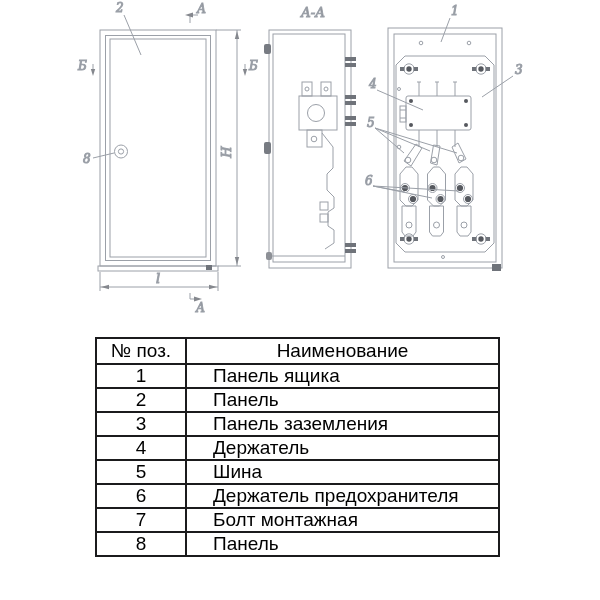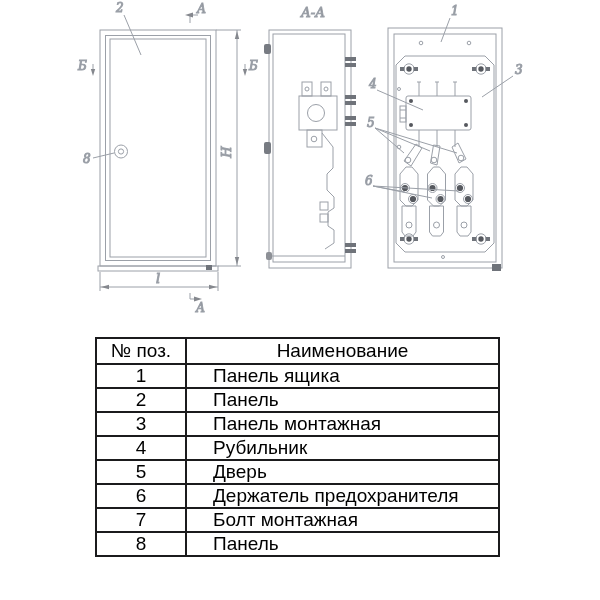--- a/index.html
+++ b/index.html
@@ -277,29 +277,29 @@
       <tr>
         <td class="pos">1</td>
         <td class="name">Панель ящика</td>
       </tr>
       <tr>
         <td class="pos">2</td>
         <td class="name">Панель</td>
       </tr>
       <tr>
         <td class="pos">3</td>
-        <td class="name">Панель монтажная</td>
+        <td class="name">Панель заземления</td>
       </tr>
       <tr>
         <td class="pos">4</td>
-        <td class="name">Рубильник</td>
+        <td class="name">Держатель</td>
       </tr>
       <tr>
         <td class="pos">5</td>
-        <td class="name">Дверь</td>
+        <td class="name">Шина</td>
       </tr>
       <tr>
         <td class="pos">6</td>
         <td class="name">Держатель предохранителя</td>
       </tr>
       <tr>
         <td class="pos">7</td>
         <td class="name">Болт монтажная</td>
       </tr>
       <tr>

